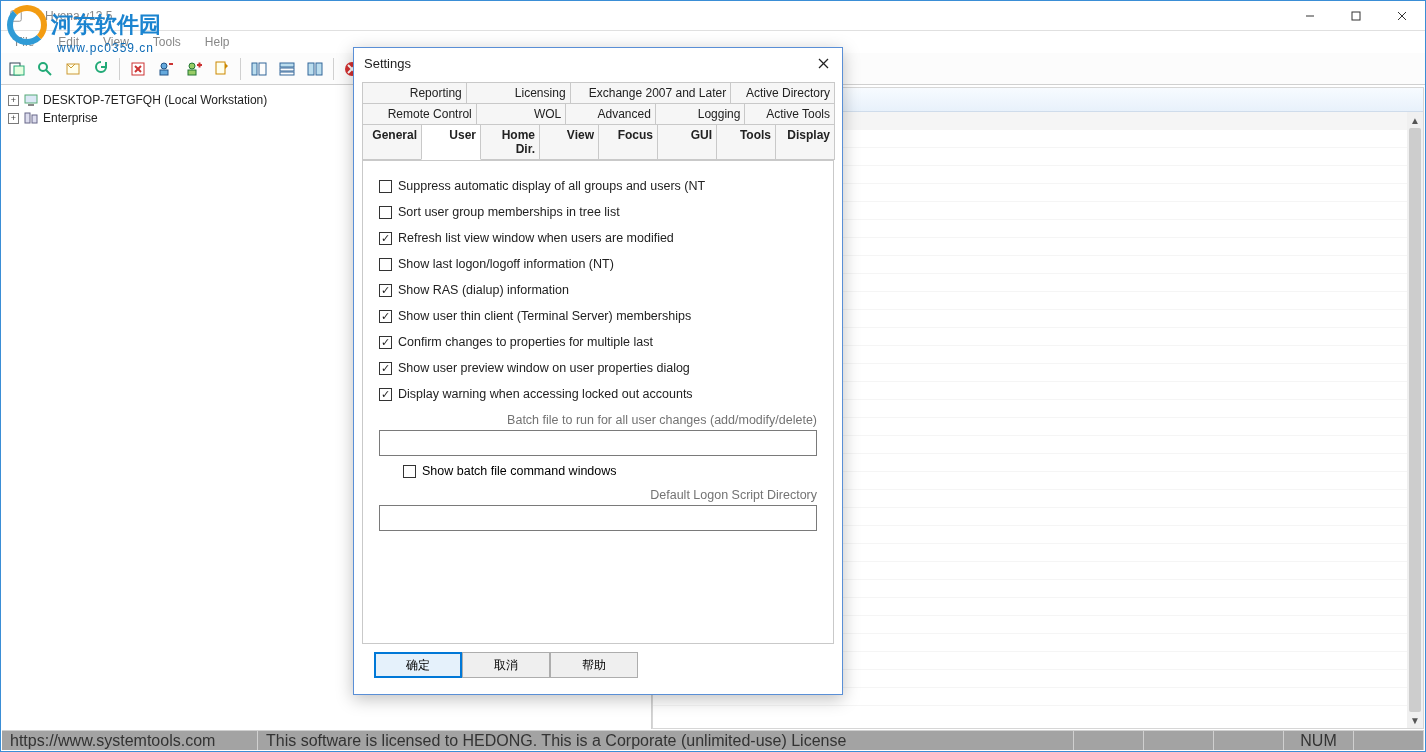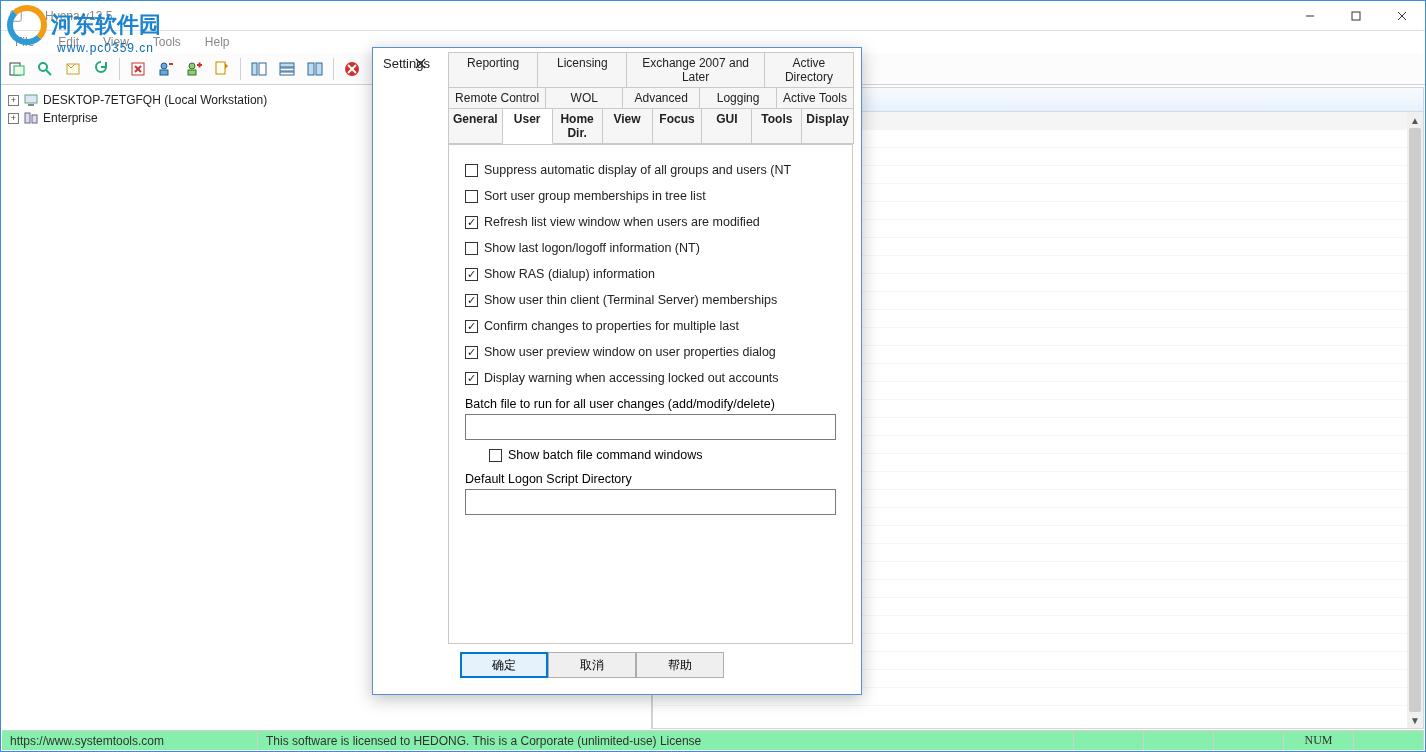--- a/index.html
+++ b/index.html
@@ -23,49 +23,49 @@
   .tree-node .t-icon { width:16px; height:16px; display:inline-flex; align-items:center; justify-content:center; }
   .right-pane { flex:1; position:relative; background:#fff; border:1px solid #d6d6d6; margin:0; }
   .right-header { height:24px; background:linear-gradient(#f7fbff,#e8f1fb); border-bottom:1px solid #cfdceb; }
   .right-list { position:absolute; top:24px; left:0; right:16px; bottom:0; overflow:hidden; }
   .list-row { height:18px; border-bottom:1px solid #f5f5f5; }
   .list-row.sel { background:#f5f5f5; }
   .vscroll { position:absolute; right:0; top:24px; bottom:0; width:16px; background:#f0f0f0; display:flex; flex-direction:column; }
   .vscroll .arrow { height:16px; display:flex; align-items:center; justify-content:center; color:#555; font-size:10px;}
   .vscroll .track { flex:1; position:relative; }
   .vscroll .thumb { position:absolute; left:2px; right:2px; top:0; height:100%; background:#cdcdcd; border-radius:2px;}
-  .statusbar { position:absolute; bottom:1px; left:1px; right:1px; height:20px; display:flex; align-items:center; border-top:1px solid #d0d0d0; font-size:12px; color:#333; background:#86efac;}
+  .statusbar { position:absolute; bottom:1px; left:1px; right:1px; height:20px; display:flex; align-items:center; border-top:1px solid #d0d0d0; font-size:16px; color:#333; background:#a3a3a3;}
   .statusbar .cell { padding:0 8px; border-right:1px solid #d0d0d0; height:100%; display:flex; align-items:center; }
   .statusbar .cell.first { width:256px; }
   .statusbar .cell.license { flex:1; }
-  .statusbar .cell.small { width:70px; justify-content:center;font-family:Liberation Serif, serif; }
+  .statusbar .cell.small { width:70px; justify-content:center; }
 
   
   .watermark { position:absolute; top:4px; left:6px; pointer-events:none; z-index:50; }
   .watermark .big { font-size:22px; font-weight:700; color:#1b84d0; display:flex; align-items:center; gap:4px;}
   .watermark .small { font-size:12px; color:#0d6ab5; letter-spacing:1px; margin-left:50px; margin-top:-4px;}
   .watermark .logo { display:inline-block; width:40px; height:40px; position:relative; }
   .watermark .logo::before { content:""; position:absolute; inset:0; border:6px solid #2f9bd6; border-top-color:#f39c12; border-right-color:#f39c12; border-radius:50%;}
 
   
-  .dialog { position:absolute; left:371px; top:46px; width:490px; height:648px; background:#fff; border:1px solid #5a8fd6; box-shadow:0 4px 16px rgba(0,0,0,0.25); z-index:100; display:flex; flex-direction:row; }
+  .dialog { position:absolute; left:352px; top:46px; width:490px; height:648px; background:#fff; border:1px solid #5a8fd6; box-shadow:0 4px 16px rgba(0,0,0,0.25); z-index:100; display:flex; flex-direction:column; }
   .dlg-titlebar { height:30px; display:flex; align-items:center; padding:0 10px; background:#fff; font-size:13px; color:#222; position:relative;}
   .dlg-close { position:absolute; right:6px; top:4px; width:26px; height:22px; display:flex; align-items:center; justify-content:center; font-size:14px; color:#333;}
   .dlg-body { flex:1; padding:4px 8px 8px 8px; display:flex; flex-direction:column; }
   .tabs-wrap { }
   .tab-row { display:flex; }
-  .tab { flex:1; text-align:center; padding:3px 4px; font-size:12px; border:1px solid #c9c9c9; border-bottom:none; background:#f6f6f6; color:#222; margin-right:-1px; }
+  .tab { flex:1; text-align:right; padding:3px 4px; font-size:12px; border:1px solid #c9c9c9; border-bottom:none; background:#f6f6f6; color:#222; margin-right:-1px; }
   .tab.active { background:#fff; border-bottom:1px solid #fff; position:relative; z-index:2; }
   .tab-row.r3 .tab { border-bottom:1px solid #c9c9c9;font-weight:bold; }
   .tab-row.r3 .tab.active { border-bottom:1px solid #fff; }
   .tab-content { border:1px solid #c9c9c9; padding:18px 16px 10px 16px; flex:1; }
   .chk-row { display:flex; align-items:center; margin-bottom:12px; font-size:12.5px; color:#222; }
   .chk { width:13px; height:13px; border:1px solid #333; margin-right:6px; display:flex; align-items:center; justify-content:center; background:#fff; font-size:11px; line-height:11px; color:#1a1a1a;}
   .chk.checked::after { content:"✓"; }
-  .field-label { font-size:12.5px; color:#000000; margin-top:0; margin-bottom:3px; }
+  .field-label { font-size:12.5px; color:#737373; margin-top:0; margin-bottom:3px;text-align:right; }
   .text-input { width:100%; height:26px; border:1px solid #7a7a7a; padding:2px 4px; background:#fff; margin-bottom:8px; }
   .sub-chk { margin-left:24px; display:flex; align-items:center; font-size:12.5px; margin-bottom:10px;}
   .dlg-buttons { display:flex; justify-content:flex-start; gap:0; padding:8px 12px; }
   .dlg-btn { width:88px; height:26px; border:1px solid #adadad; background:#efefef; font-size:12px; display:flex; align-items:center; justify-content:center; }
   .dlg-btn.primary { border:2px solid #0078d7; background:#e5f1fb; }
 </style>
 </head>
 <body>
 
 <div class="main-window">

